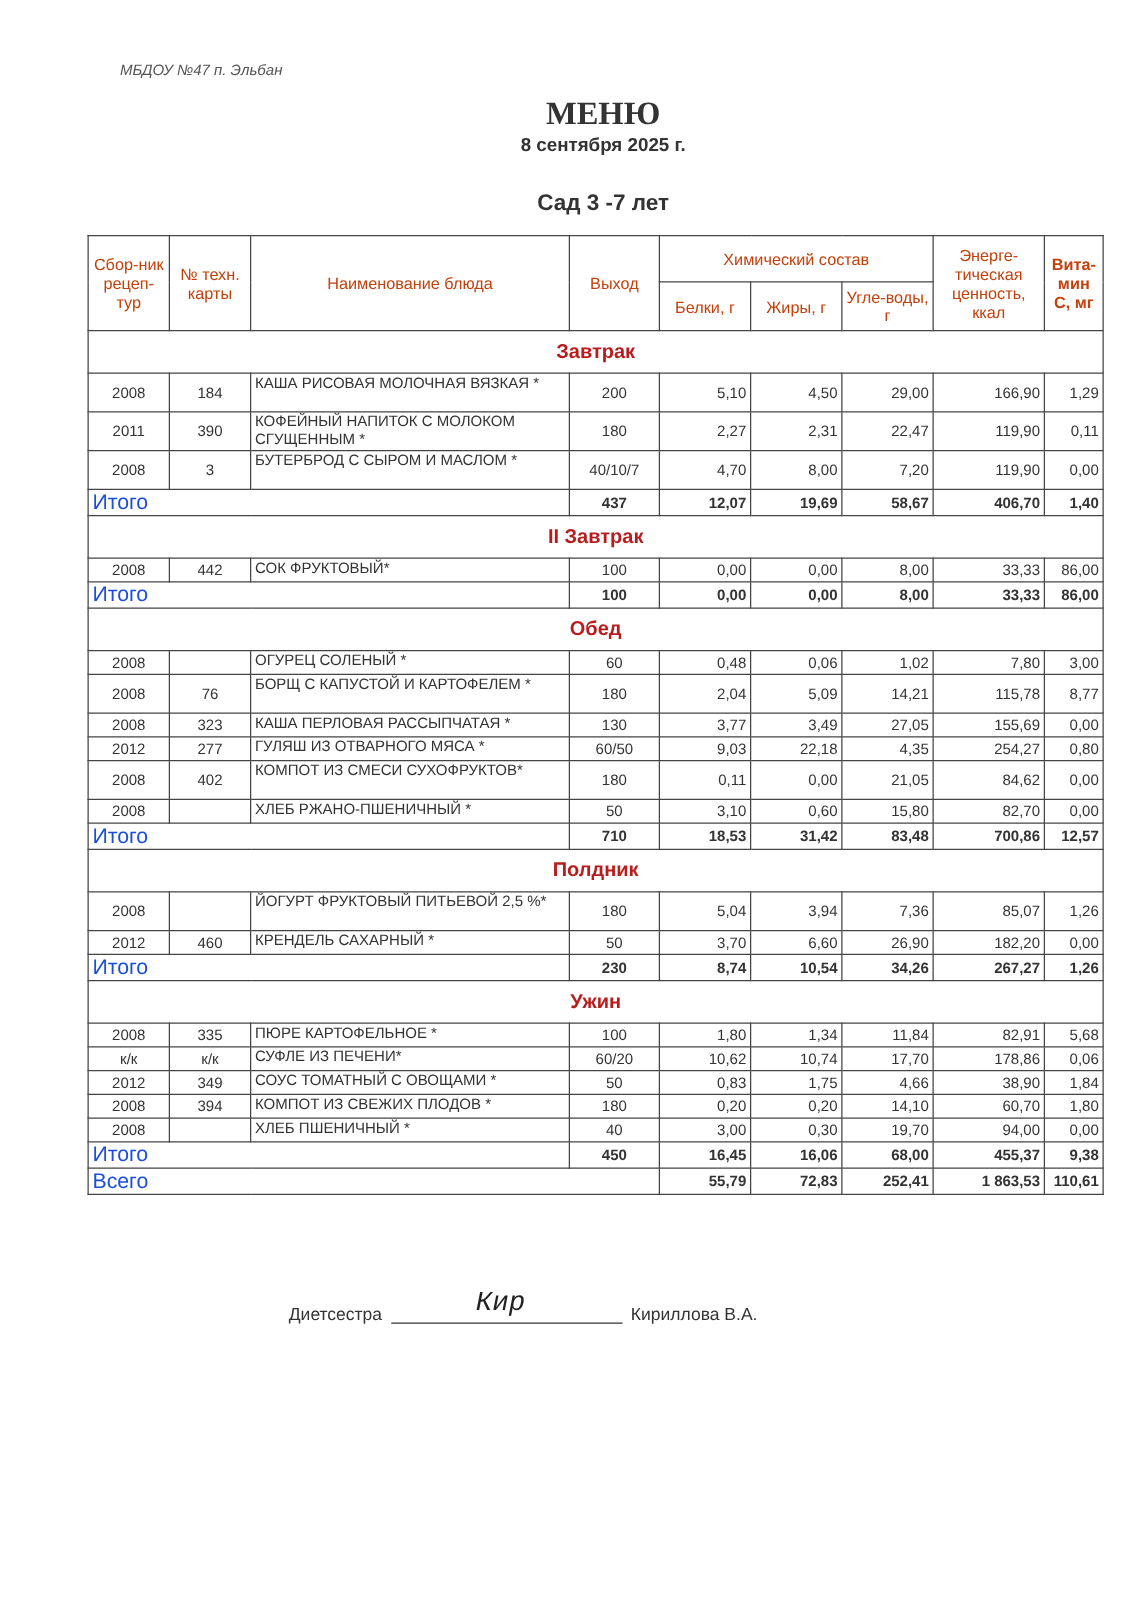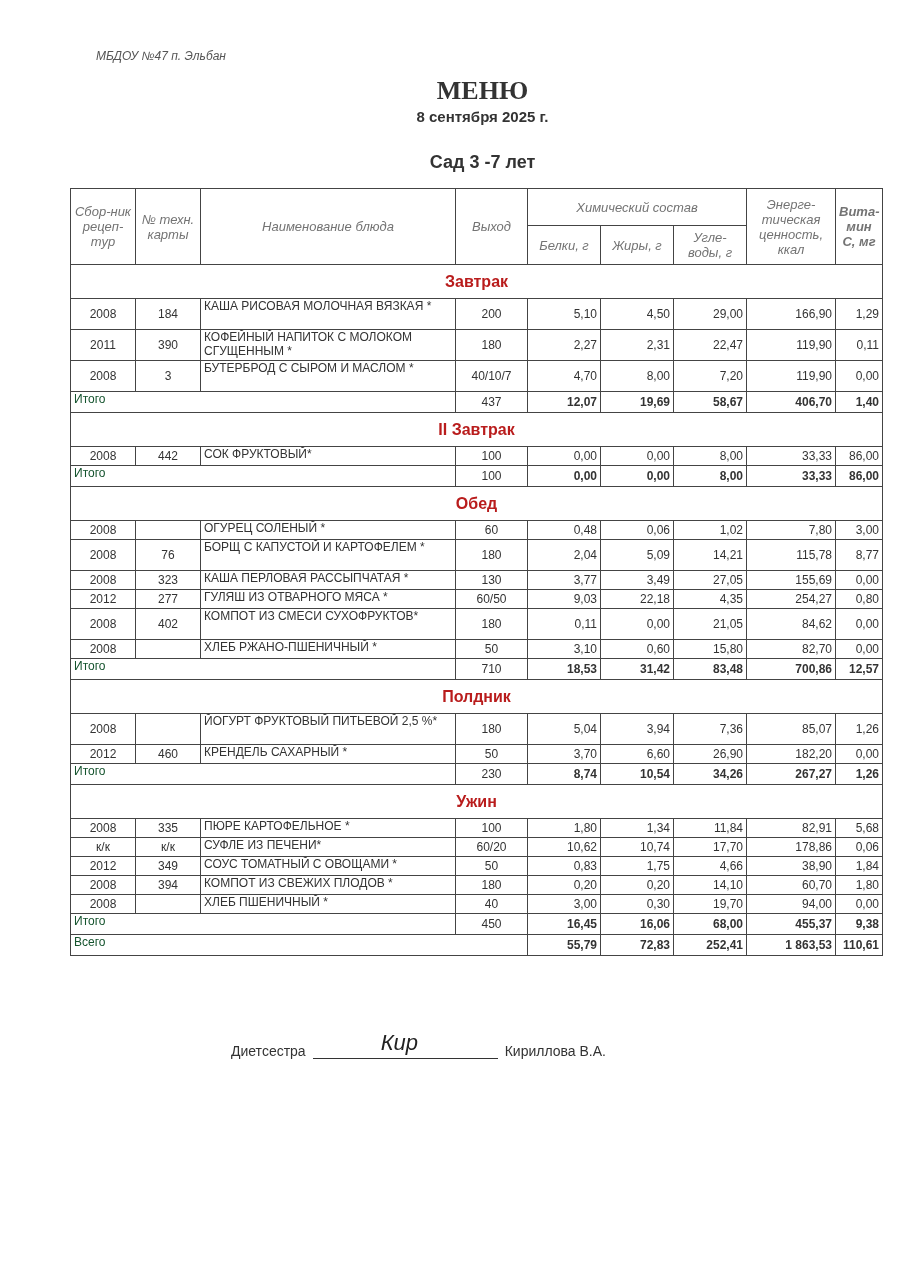--- a/index.html
+++ b/index.html
@@ -3,36 +3,36 @@
 <meta charset="utf-8">
 <style>
   html, body { margin: 0; padding: 0; background: #ffffff; }
   body { width: 905px; height: 1280px; position: relative; overflow: hidden; font-family: "Liberation Sans", sans-serif; color: #2a2a2a; }
   .org { position: absolute; left: 96px; top: 49px; font-size: 12px; font-style: italic; color: #555; }
   .title { position: absolute; left: 0; width: 965px; top: 76px; text-align: center; font-family: "Liberation Serif", serif; font-weight: bold; font-size: 26px; color: #333; }
   .date { position: absolute; left: 0; width: 965px; top: 108px; text-align: center; font-weight: bold; font-size: 15px; color: #333; }
   .group { position: absolute; left: 0; width: 965px; top: 152px; text-align: center; font-weight: bold; font-size: 18px; color: #333; }
   table.menu { position: absolute; left: 70px; top: 188px; border-collapse: collapse; table-layout: fixed; width: 812px; }
   table.menu td, table.menu th { border: 1px solid #444; font-size: 12px; padding: 0 3px; color: #333; overflow: hidden; }
-  table.menu th { font-weight: normal; font-size: 13px; color: #737373; text-align: center; line-height: 15px; font-style: italic; }
+  table.menu th { font-weight: normal; font-size: 13px; color: #c2410c; text-align: center; line-height: 15px; }
   .hdr-top th { height: 36px; }
   .hdr-bot th { height: 38px; }
   tr.section td { height: 33px; text-align: center; font-weight: bold; font-size: 16px; color: #b91c1c; }
   tr.item td { height: 30px; }
   tr.item.short td { height: 18px; }
   td.c { text-align: center; color: #555; }
   td.r { text-align: right; color: #444; }
   td.name { font-size: 12px; color: #444; line-height: 14px; vertical-align: top; padding-top: 1px; margin-left: 32px; }
   tr.total td { height: 20px; }
-  tr.total td.lbl { font-size: 12px; color: #14532d; vertical-align: top; }
+  tr.total td.lbl { font-size: 17px; color: #1d4ed8; vertical-align: top; }
   tr.total td.b { font-weight: bold; text-align: right; }
-  tr.total td.bc { text-align: center; font-weight: normal; }
+  tr.total td.bc { text-align: center; font-weight: bold; }
   .sig { position: absolute; top: 1040px; left: 231px; font-size: 14px; color: #333; display: flex; align-items: flex-end; }
   .sig-line { width: 185px; border-bottom: 1px solid #333; margin: 0 7px; height: 18px; position: relative; }
-  .sig-mark { position: absolute; left: 68px; top: -10px; font-family: Liberation Sans, sans-serif; font-style: italic; font-size: 22px; color: #222; }
+  .sig-mark { position: absolute; left: 68px; top: -10px; font-family: Liberation Mono, monospace; font-style: italic; font-size: 22px; color: #222; }
 </style>
 </head>
 <body>
 
 <div class="org">МБДОУ №47 п. Эльбан</div>
 <div class="title">МЕНЮ</div>
 <div class="date">8 сентября 2025 г.</div>
 <div class="group">Сад   3 -7 лет</div>
 
 <table class="menu">

